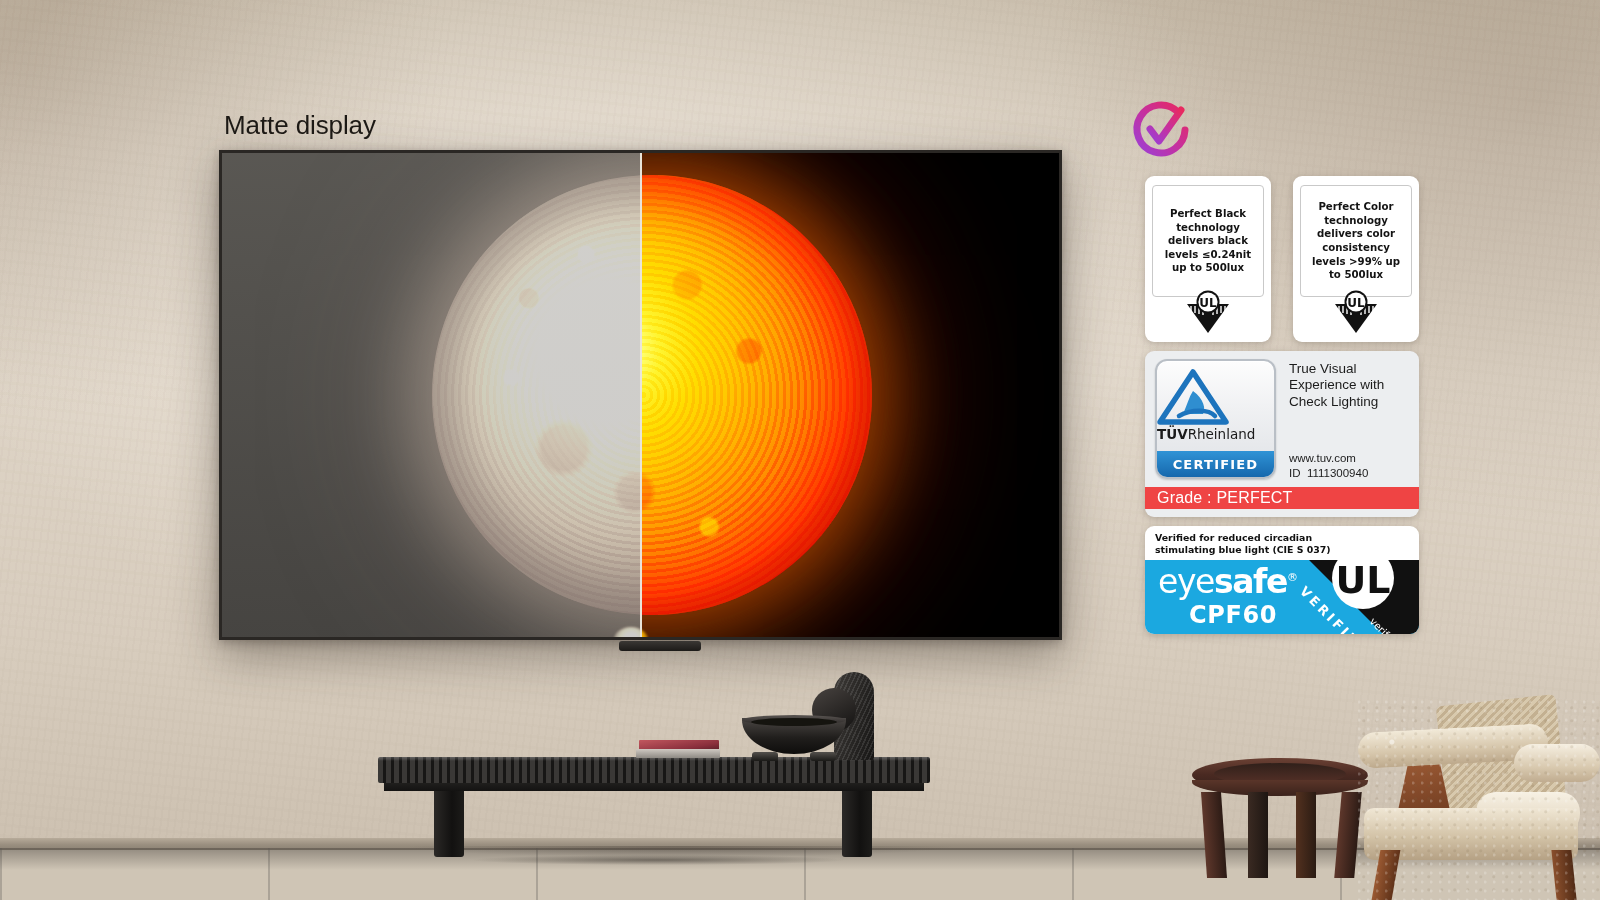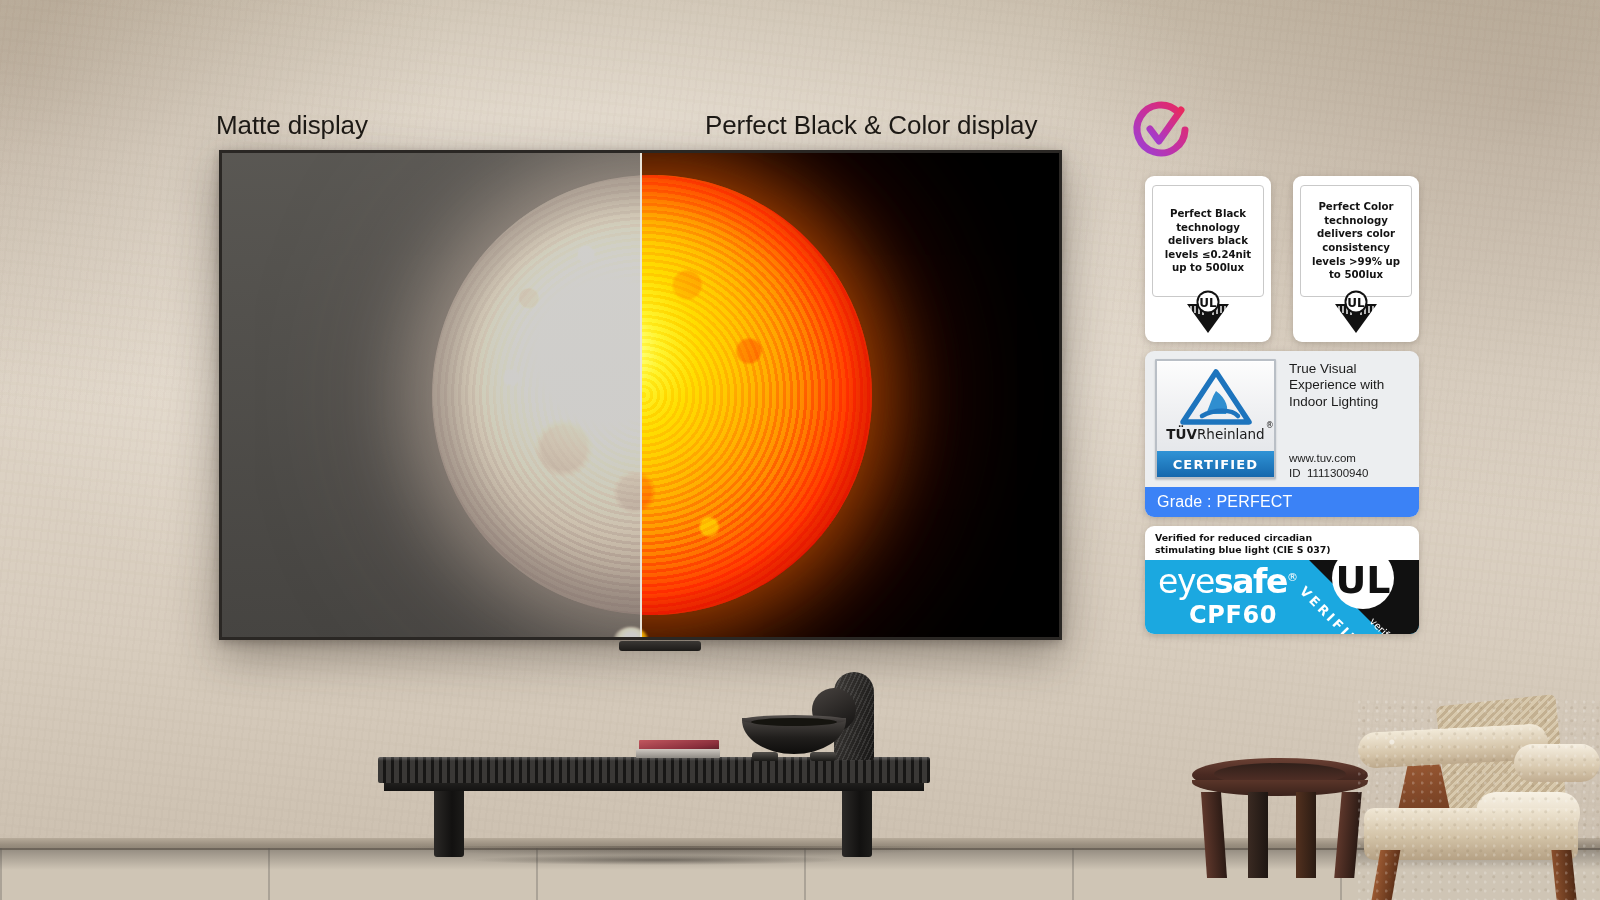--- a/index.html
+++ b/index.html
@@ -106,21 +106,21 @@
 
   .tv-stand{
     position:absolute;left:619px;top:641px;width:82px;height:10px;border-radius:3px;
     background:linear-gradient(180deg,#3a3734,#1c1a18);
   }
 
   
   .disp-label{
     position:absolute;color:#1d1a16;font-size:26px;letter-spacing:-.1px;white-space:nowrap;
   }
-  .lbl-matte{left:216px;top:110px;}
+  .lbl-matte{left:224px;top:110px;}
   .lbl-perfect{left:705px;top:110px;}
 
   
   .headline{position:absolute;left:1186px;top:96px;width:270px;}
   .headline .ln{
     display:block;font-size:26px;font-weight:bold;line-height:1.12;letter-spacing:-.4px;
     font-family:"DejaVu Sans", sans-serif;
     background:linear-gradient(92deg,#8b2fd0 0%, #a32cb6 18%, #d02a84 42%, #e3265c 62%, #ef2a44 100%);
     -webkit-background-clip:text;background-clip:text;color:transparent;
     text-shadow:0 1px 0 rgba(120,20,60,.14);
@@ -146,43 +146,43 @@
     text-align:center;color:#131313;
   }
   .ul-mark{position:absolute;left:50%;transform:translateX(-50%);top:114px;width:54px;height:44px;}
 
   .tuv-card{margin-top:9px;width:274px;height:166px;padding:0;overflow:hidden;background:#eceef0;}
   .tuv-body{display:flex;height:136px;}
   .tuv-badge{
     width:140px;padding:8px 9px 8px 10px;box-sizing:border-box;
   }
   .tuv-plate{
-    width:121px;height:120px;border-radius:1px;box-sizing:border-box;
+    width:121px;height:120px;border-radius:12px;box-sizing:border-box;
     background:linear-gradient(180deg,#fdfdfd 0%, #f0f1f3 40%, #dfe2e6 100%);
     border:2px solid #b9bfc6;
     box-shadow:inset 0 1px 0 #fff, 0 1px 2px rgba(0,0,0,.18);
-    position:relative;overflow:hidden;display:flex;flex-direction:column;align-items:center;
+    position:relative;overflow:hidden;display:flex;flex-direction:column;
   }
   .tuv-tri{width:72px;height:56px;margin-top:8px;}
   .tuv-word{
     font-family:"DejaVu Sans", sans-serif;font-size:13.5px;color:#1b1b1b;margin-top:1px;position:relative;
   }
   .tuv-word b{font-weight:bold;}
   .tuv-reg{position:absolute;right:-9px;top:-5px;font-size:8px;}
   .tuv-certified{
     position:absolute;left:0;right:0;bottom:0;height:26px;
     background:linear-gradient(180deg,#2f93d6,#1668ad);
     color:#fff;font-family:"DejaVu Sans", sans-serif;font-weight:bold;font-size:13px;letter-spacing:1.2px;
     display:flex;align-items:center;justify-content:center;
   }
   .tuv-right{flex:1;padding:10px 8px 6px 4px;box-sizing:border-box;display:flex;flex-direction:column;justify-content:space-between;}
   .tuv-claim{font-size:13.5px;line-height:1.22;color:#1c1c1c;}
   .tuv-meta{font-size:11.5px;line-height:1.3;color:#1c1c1c;}
   .tuv-grade{
-    height:30px;background:#3b82f6;color:#fff;display:flex;align-items:center;
+    height:22px;background:#ef4444;color:#fff;display:flex;align-items:center;
     padding-left:12px;font-size:16px;letter-spacing:.2px;
   }
 
   .eye-card{margin-top:9px;width:274px;height:108px;padding:0;overflow:hidden;}
   .eye-top{height:34px;padding:6px 8px 0 10px;box-sizing:border-box;}
   .eye-top p{
     margin:0;font-family:"DejaVu Sans", sans-serif;font-weight:bold;font-size:9.4px;line-height:1.28;color:#111;max-width:180px;
   }
   .eye-blue{
     position:absolute;left:0;top:34px;width:274px;height:94px;background:#1ba8e0;overflow:hidden;
@@ -281,21 +281,20 @@
   <div class="wall">
     <div class="wall-grain"></div>
   </div>
   <div class="baseboard"></div>
   <div class="floor"></div>
   <div class="floor-tiles"></div>
   <div class="floor-shadow"></div>
   <div class="tv-floor-shadow"></div>
 
   <div class="disp-label lbl-matte">Matte display</div>
-  <div class="disp-label lbl-perfect">Perfect Black &amp; Color display</div>
 
   <div class="tv">
     <div class="tv-bezel"></div>
     <div class="screen">
 
       <div class="half left">
         <div class="sunwrap">
           <div class="sun">
             <div class="sun-gran"></div>
             <div class="sun-limb"></div>
@@ -400,21 +399,21 @@
                 <path d="M22 47 C34 40 52 40 58 47" fill="none" stroke="#1d74bd" stroke-width="4.5" stroke-linecap="round"></path>
               </svg>
             </div>
             <div class="tuv-word">
               <b>TÜV</b><span>Rheinland</span><span class="tuv-reg">®</span>
             </div>
             <div class="tuv-certified">CERTIFIED</div>
           </div>
         </div>
         <div class="tuv-right">
-          <div class="tuv-claim">True Visual Experience with Indoor Lighting</div>
+          <div class="tuv-claim">True Visual Experience with Check Lighting</div>
           <div class="tuv-meta">
             <div>www.tuv.com</div>
             <div>
               <span>ID</span>
               &nbsp;<span>1111300940</span>
             </div>
           </div>
         </div>
       </div>
       <div class="tuv-grade">Grade : PERFECT</div>

